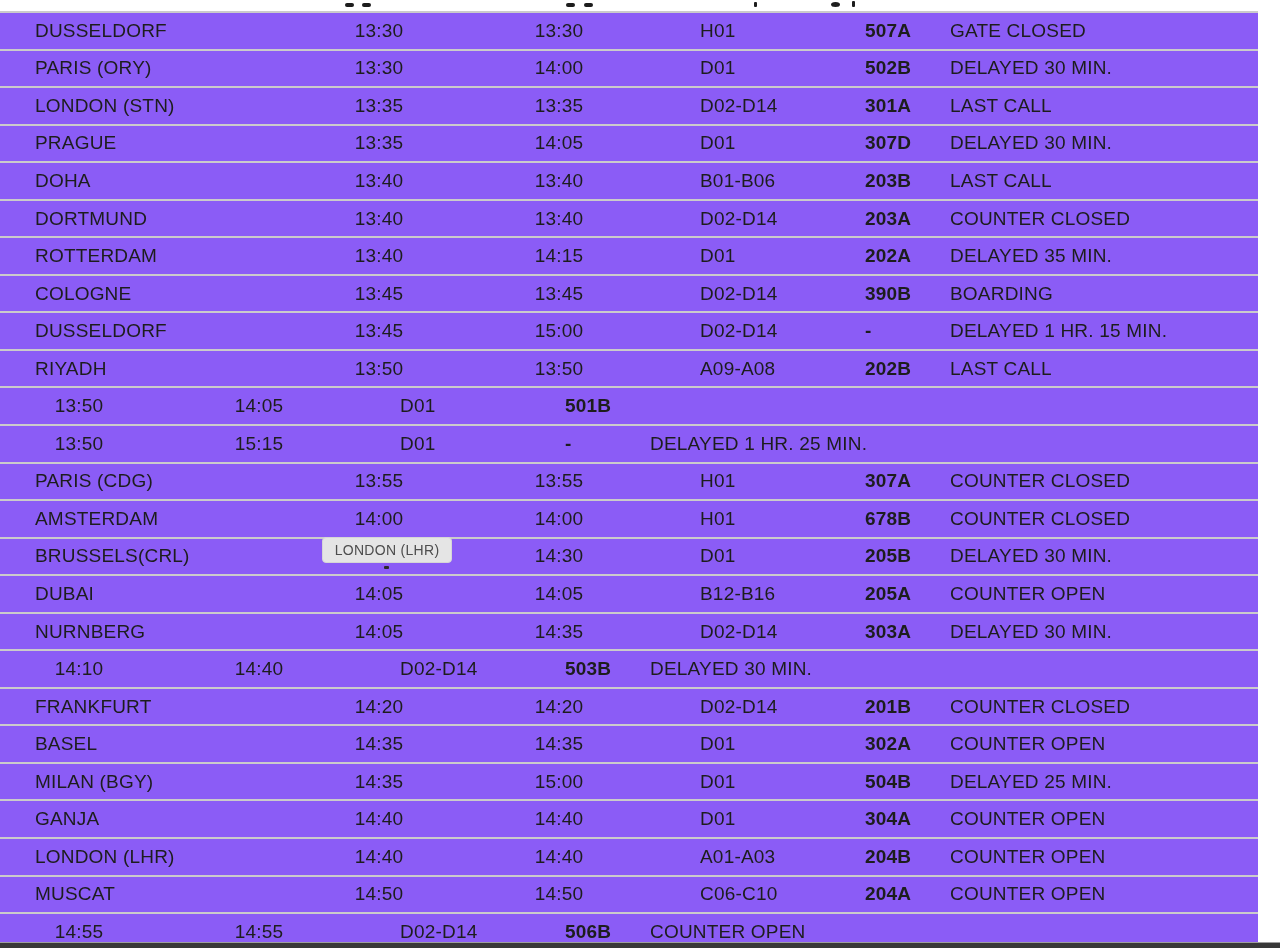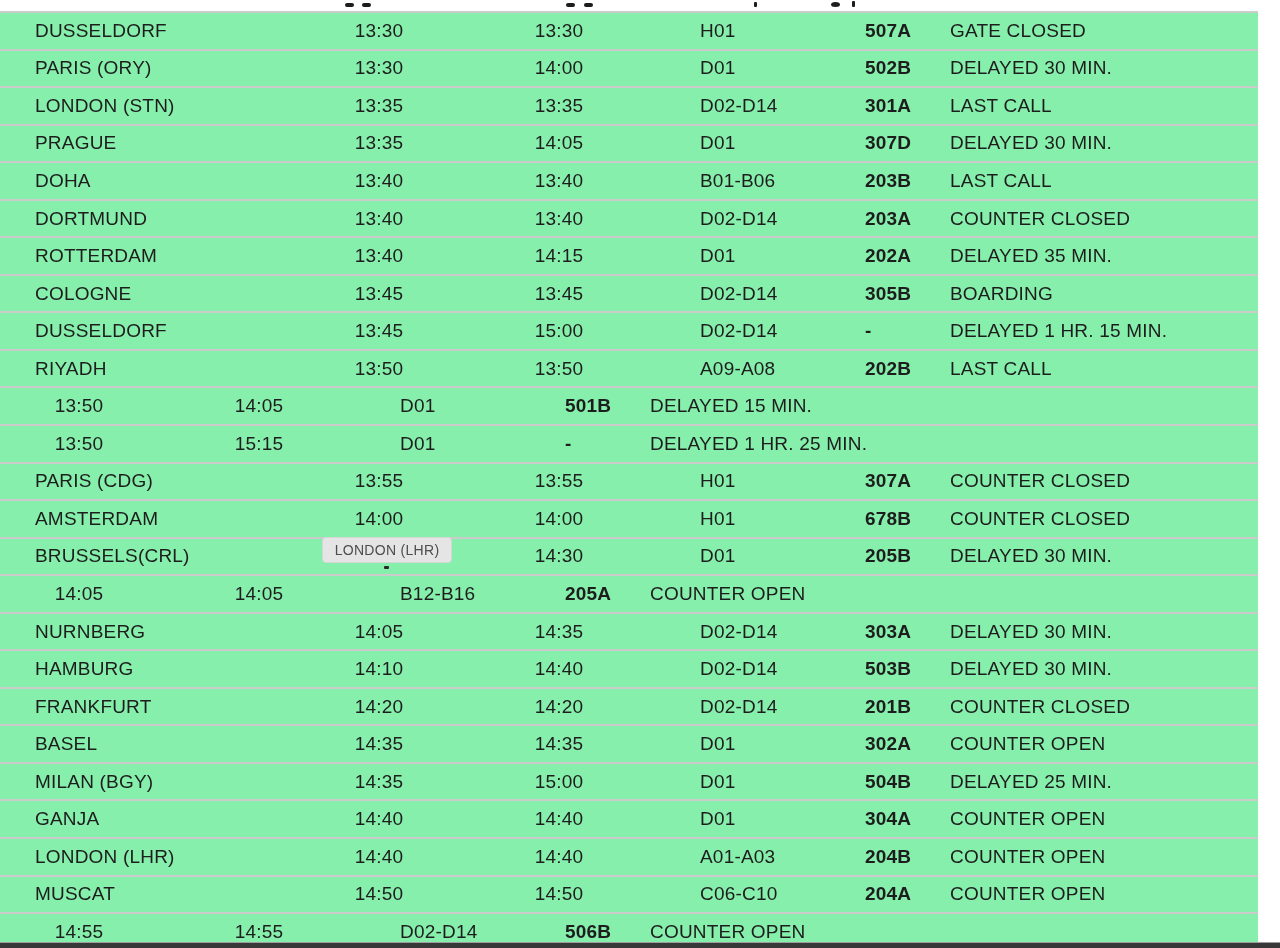--- a/index.html
+++ b/index.html
@@ -5,21 +5,21 @@
   html,body{margin:0;padding:0;}
   body{
     width:1280px;height:948px;overflow:hidden;background:#ffffff;
     font-family:"Liberation Sans", sans-serif;
     -webkit-font-smoothing:antialiased;
   }
   .board{position:relative;width:1280px;height:948px;background:#fff;}
   .rows{position:absolute;top:0;left:0;width:1258px;padding-top:11px;}
   .row{
     display:flex;align-items:center;height:37.55px;box-sizing:border-box;
-    border-top:2px solid #cbcbcb;background:#86efac;color:#1d1d1d;
+    border-top:2px solid #cbcbcb;background:#8b5cf6;color:#1d1d1d;
     font-size:19px;letter-spacing:0.2px;white-space:nowrap;
   }
   .cell{flex:0 0 auto;overflow:visible;}
   .c-dest{width:300px;padding-left:35px;box-sizing:border-box;}
   .c-sched{width:158px;text-align:center;position:relative;}
   .c-gap1{width:22px;}
   .c-exp{width:158px;text-align:center;}
   .c-gap2{width:62px;}
   .c-checkin{width:165px;}
   .c-gate{width:85px;font-weight:bold;}
@@ -131,21 +131,21 @@
         <div class="cell c-gate">202A</div>
         <div class="cell c-status">DELAYED 35 MIN.</div>
       </div>
       <div class="row">
         <div class="cell c-dest">COLOGNE</div>
         <div class="cell c-sched">13:45</div>
         <div class="cell c-gap1"></div>
         <div class="cell c-exp">13:45</div>
         <div class="cell c-gap2"></div>
         <div class="cell c-checkin">D02-D14</div>
-        <div class="cell c-gate">305B</div>
+        <div class="cell c-gate">390B</div>
         <div class="cell c-status">BOARDING</div>
       </div>
       <div class="row">
         <div class="cell c-dest">DUSSELDORF</div>
         <div class="cell c-sched">13:45</div>
         <div class="cell c-gap1"></div>
         <div class="cell c-exp">15:00</div>
         <div class="cell c-gap2"></div>
         <div class="cell c-checkin">D02-D14</div>
         <div class="cell c-gate">-</div>
@@ -161,21 +161,20 @@
         <div class="cell c-gate">202B</div>
         <div class="cell c-status">LAST CALL</div>
       </div>
       <div class="row">
         <div class="cell c-sched">13:50</div>
         <div class="cell c-gap1"></div>
         <div class="cell c-exp">14:05</div>
         <div class="cell c-gap2"></div>
         <div class="cell c-checkin">D01</div>
         <div class="cell c-gate">501B</div>
-        <div class="cell c-status">DELAYED 15 MIN.</div>
       </div>
       <div class="row">
         <div class="cell c-sched">13:50</div>
         <div class="cell c-gap1"></div>
         <div class="cell c-exp">15:15</div>
         <div class="cell c-gap2"></div>
         <div class="cell c-checkin">D01</div>
         <div class="cell c-gate">-</div>
         <div class="cell c-status">DELAYED 1 HR. 25 MIN.</div>
       </div>
@@ -203,40 +202,40 @@
         <div class="cell c-dest">BRUSSELS(CRL)</div>
         <div class="cell c-sched"></div>
         <div class="cell c-gap1"></div>
         <div class="cell c-exp">14:30</div>
         <div class="cell c-gap2"></div>
         <div class="cell c-checkin">D01</div>
         <div class="cell c-gate">205B</div>
         <div class="cell c-status">DELAYED 30 MIN.</div>
       </div>
       <div class="row">
+        <div class="cell c-dest">DUBAI</div>
         <div class="cell c-sched">14:05</div>
         <div class="cell c-gap1"></div>
         <div class="cell c-exp">14:05</div>
         <div class="cell c-gap2"></div>
         <div class="cell c-checkin">B12-B16</div>
         <div class="cell c-gate">205A</div>
         <div class="cell c-status">COUNTER OPEN</div>
       </div>
       <div class="row">
         <div class="cell c-dest">NURNBERG</div>
         <div class="cell c-sched">14:05</div>
         <div class="cell c-gap1"></div>
         <div class="cell c-exp">14:35</div>
         <div class="cell c-gap2"></div>
         <div class="cell c-checkin">D02-D14</div>
         <div class="cell c-gate">303A</div>
         <div class="cell c-status">DELAYED 30 MIN.</div>
       </div>
       <div class="row">
-        <div class="cell c-dest">HAMBURG</div>
         <div class="cell c-sched">14:10</div>
         <div class="cell c-gap1"></div>
         <div class="cell c-exp">14:40</div>
         <div class="cell c-gap2"></div>
         <div class="cell c-checkin">D02-D14</div>
         <div class="cell c-gate">503B</div>
         <div class="cell c-status">DELAYED 30 MIN.</div>
       </div>
       <div class="row">
         <div class="cell c-dest">FRANKFURT</div>

